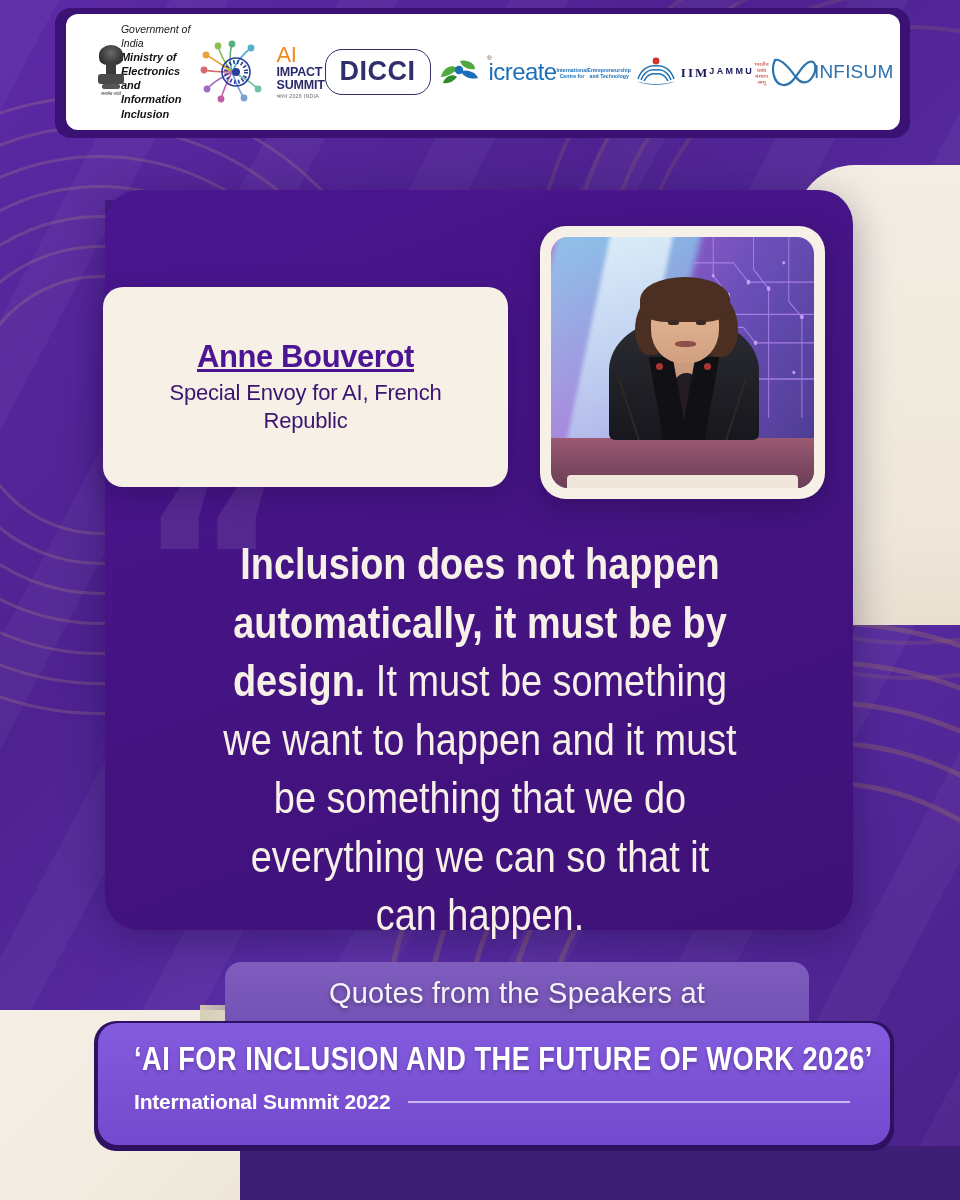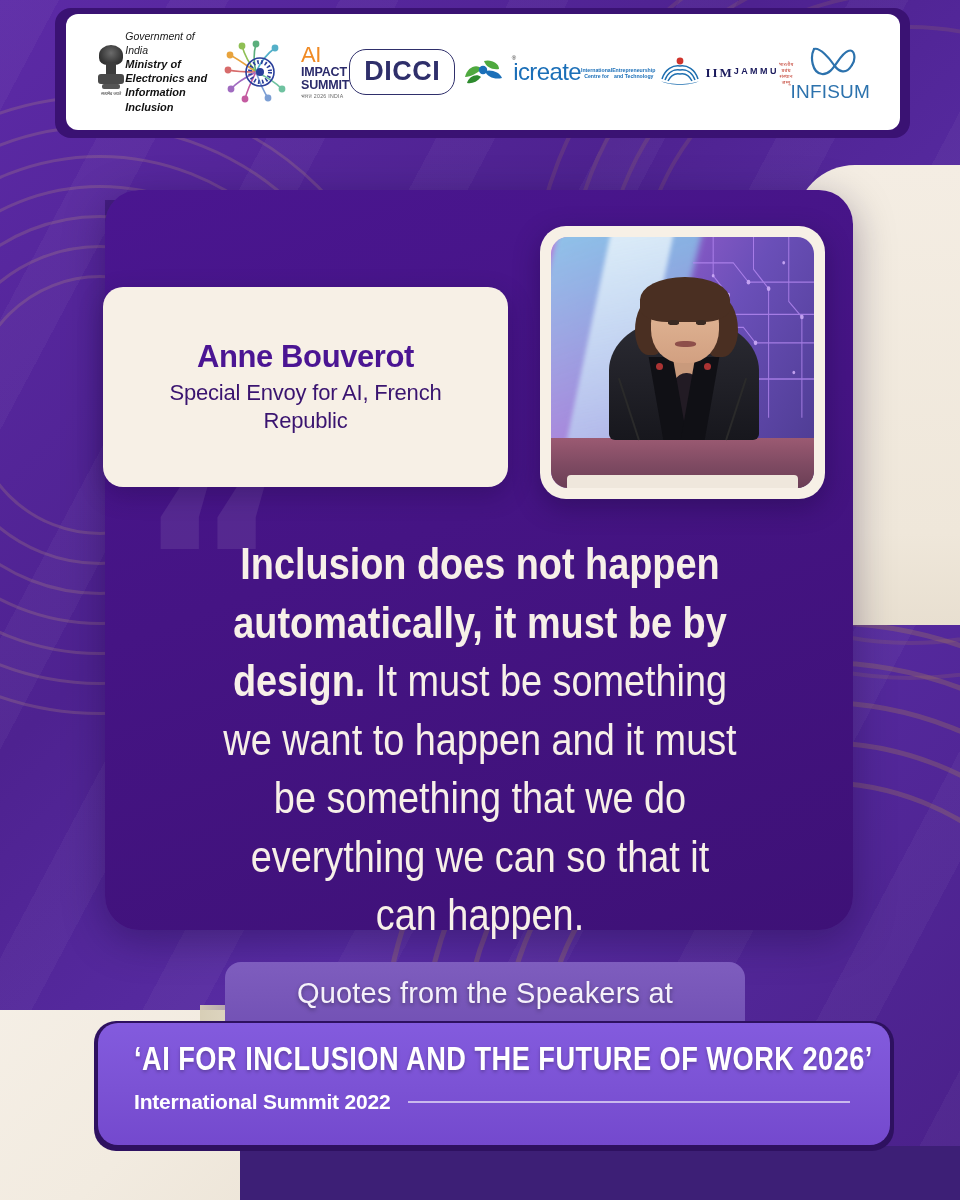--- a/index.html
+++ b/index.html
@@ -129,21 +129,21 @@
 
   
   .iim { text-align:center; }
   .iim-mark { width:50px; height:30px; margin:0 auto 1px; position:relative; }
   .iim-iim { font-size:13px; font-weight:bold; color:#1a1a5c; letter-spacing:2px;
      font-family:"Liberation Serif", serif; line-height:1; }
   .iim-jam { font-size:9px; font-weight:bold; color:#1a1a5c; letter-spacing:2.4px; line-height:1.3; }
   .iim-hin { font-size:5px; color:#C0392B; letter-spacing:0.2px; margin-top:1px; }
 
   
-  .infisum { display:flex; align-items:center;flex-direction:column; }
+  .infisum { display:flex; align-items:center; }
   .inf-mark { width:48px; height:40px; }
   .inf-txt { font-size:19px; color:#2C72AD; font-weight:500; letter-spacing:0.2px; margin-left:-3px; }
 
   
   .quote-card {
     position:absolute; left:105px; top:190px; width:748px; height:740px;
     background:linear-gradient(160deg,#4A1690 0%,#451484 45%,#3E1177 100%);
     border-radius:34px;
     box-shadow:0 10px 40px rgba(20,5,50,0.35);
   }
@@ -167,21 +167,21 @@
   
   .name-card {
     position:absolute; left:103px; top:287px; width:405px; height:200px;
     background:#F7F0E6; border-radius:20px;
     box-shadow:0 8px 24px rgba(25,5,60,0.30);
     display:flex; flex-direction:column; align-items:center; justify-content:center;
     padding:0 26px;
   }
   .name-card .nm {
     font-size:31px; font-weight:bold; color:#4B1593; letter-spacing:-0.4px;
-    margin-bottom:4px; text-align:left;
+    margin-bottom:4px; text-align:left;text-decoration:underline;
   }
   .name-card .role {
     font-size:22px; color:#3A1470; text-align:center; line-height:1.28; letter-spacing:-0.2px;
   }
 
   
   .photo-frame {
     position:absolute; left:540px; top:226px; width:285px; height:273px;
     background:#F7F0E6; border-radius:26px; padding:11px;
     box-shadow:0 8px 26px rgba(20,5,50,0.35);
@@ -230,21 +230,21 @@
      background:#2a2a2a; transform:rotate(-18deg); transform-origin:bottom; }
   .mic2 { position:absolute; left:66%; bottom:19%; width:2px; height:26%;
      background:#2a2a2a; transform:rotate(18deg); transform-origin:bottom; }
   .mich1 { position:absolute; left:40%; top:50%; width:7px; height:7px;
      background:#a33; border-radius:50%; }
   .mich2 { position:absolute; left:58%; top:50%; width:7px; height:7px;
      background:#a33; border-radius:50%; }
 
   
   .tab-quotes {
-    position:absolute; left:225px; top:962px; width:520px; height:62px;
+    position:absolute; left:225px; top:962px; width:584px; height:62px;
     background:linear-gradient(180deg,#7E5DBE 0%,#7352B5 100%);
     border-radius:16px 16px 0 0;
     display:flex; align-items:center; justify-content:center;
   }
   .tab-quotes span {
     font-size:29px; color:#F5F1FA; letter-spacing:0.2px;
     text-shadow:0 2px 4px rgba(0,0,0,0.35);
   }
   .banner-shadow {
     position:absolute; left:94px; top:1021px; width:800px; height:130px;

